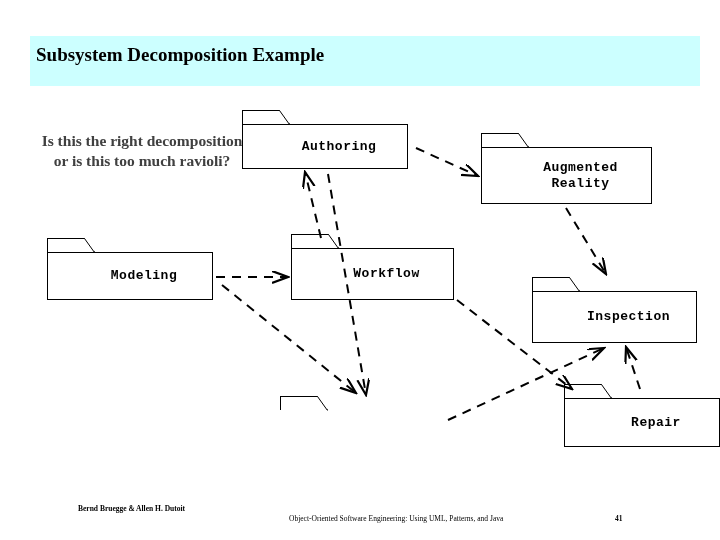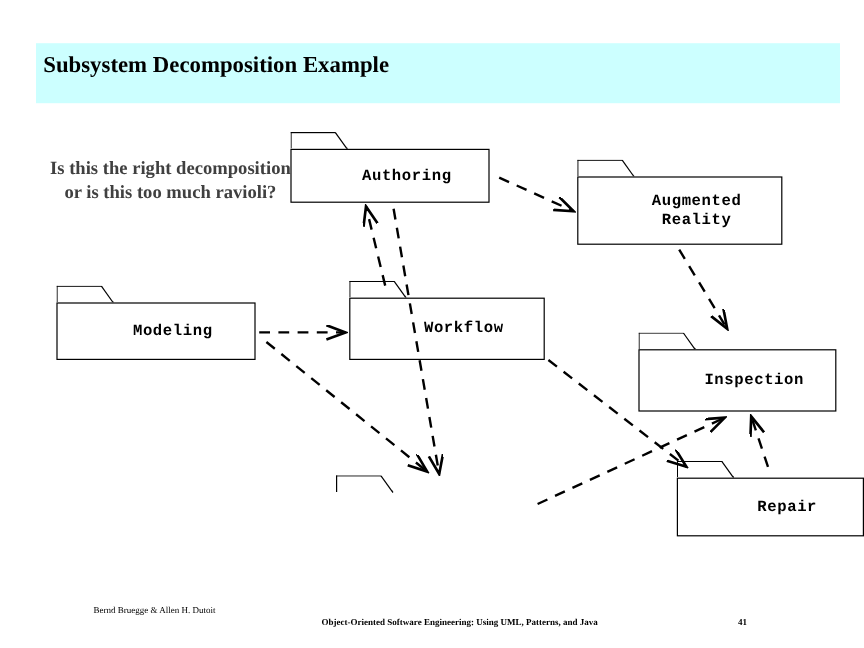--- a/index.html
+++ b/index.html
@@ -113,30 +113,30 @@
     width: 720px;
     height: 540px;
     pointer-events: none;
   }
   #footer-left {
     position: absolute;
     left: 78px;
     top: 504px;
     font-family: "Liberation Serif", serif;
     font-size: 7.5px;
+    font-weight: bold;
+    color: #000000;
+  }
+  #footer-center {
+    position: absolute;
+    left: 289px;
+    top: 514px;
+    font-family: "Liberation Serif", serif;
+    font-size: 7.5px;
     font-weight: normal;
-    color: #000000;
-  }
-  #footer-center {
-    position: absolute;
-    left: 268px;
-    top: 514px;
-    font-family: "Liberation Serif", serif;
-    font-size: 7.5px;
-    font-weight: bold;
     color: #000000;
   }
   #footer-page {
     position: absolute;
     left: 615px;
     top: 514px;
     font-family: "Liberation Serif", serif;
     font-size: 7.5px;
     font-weight: bold;
     color: #000000;

